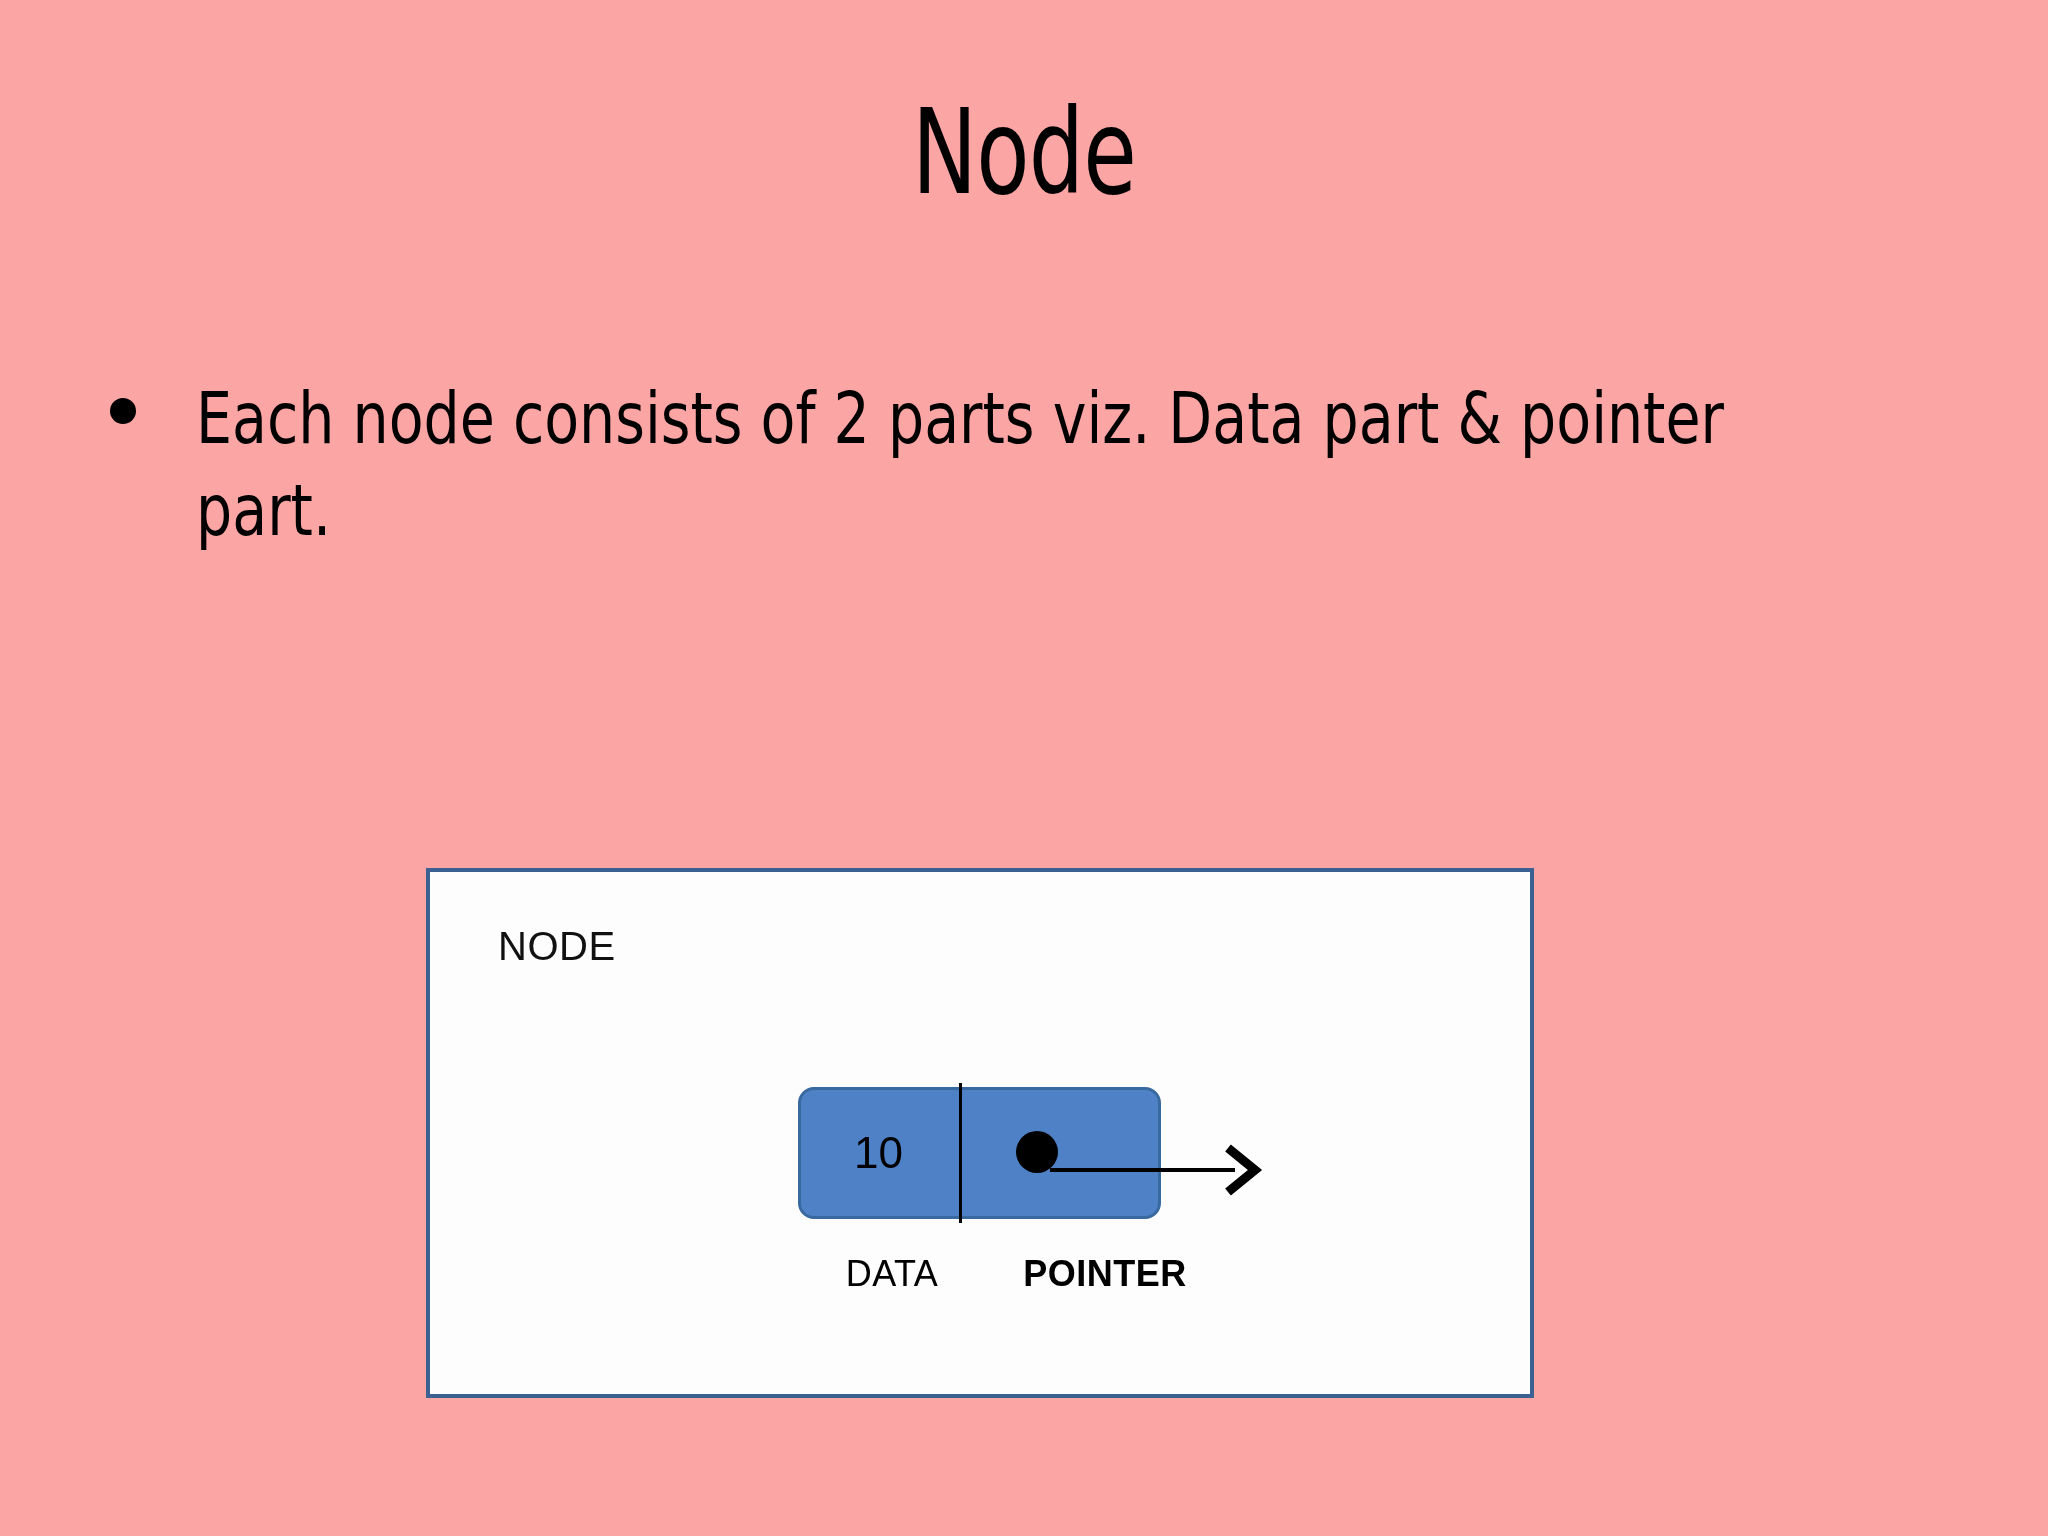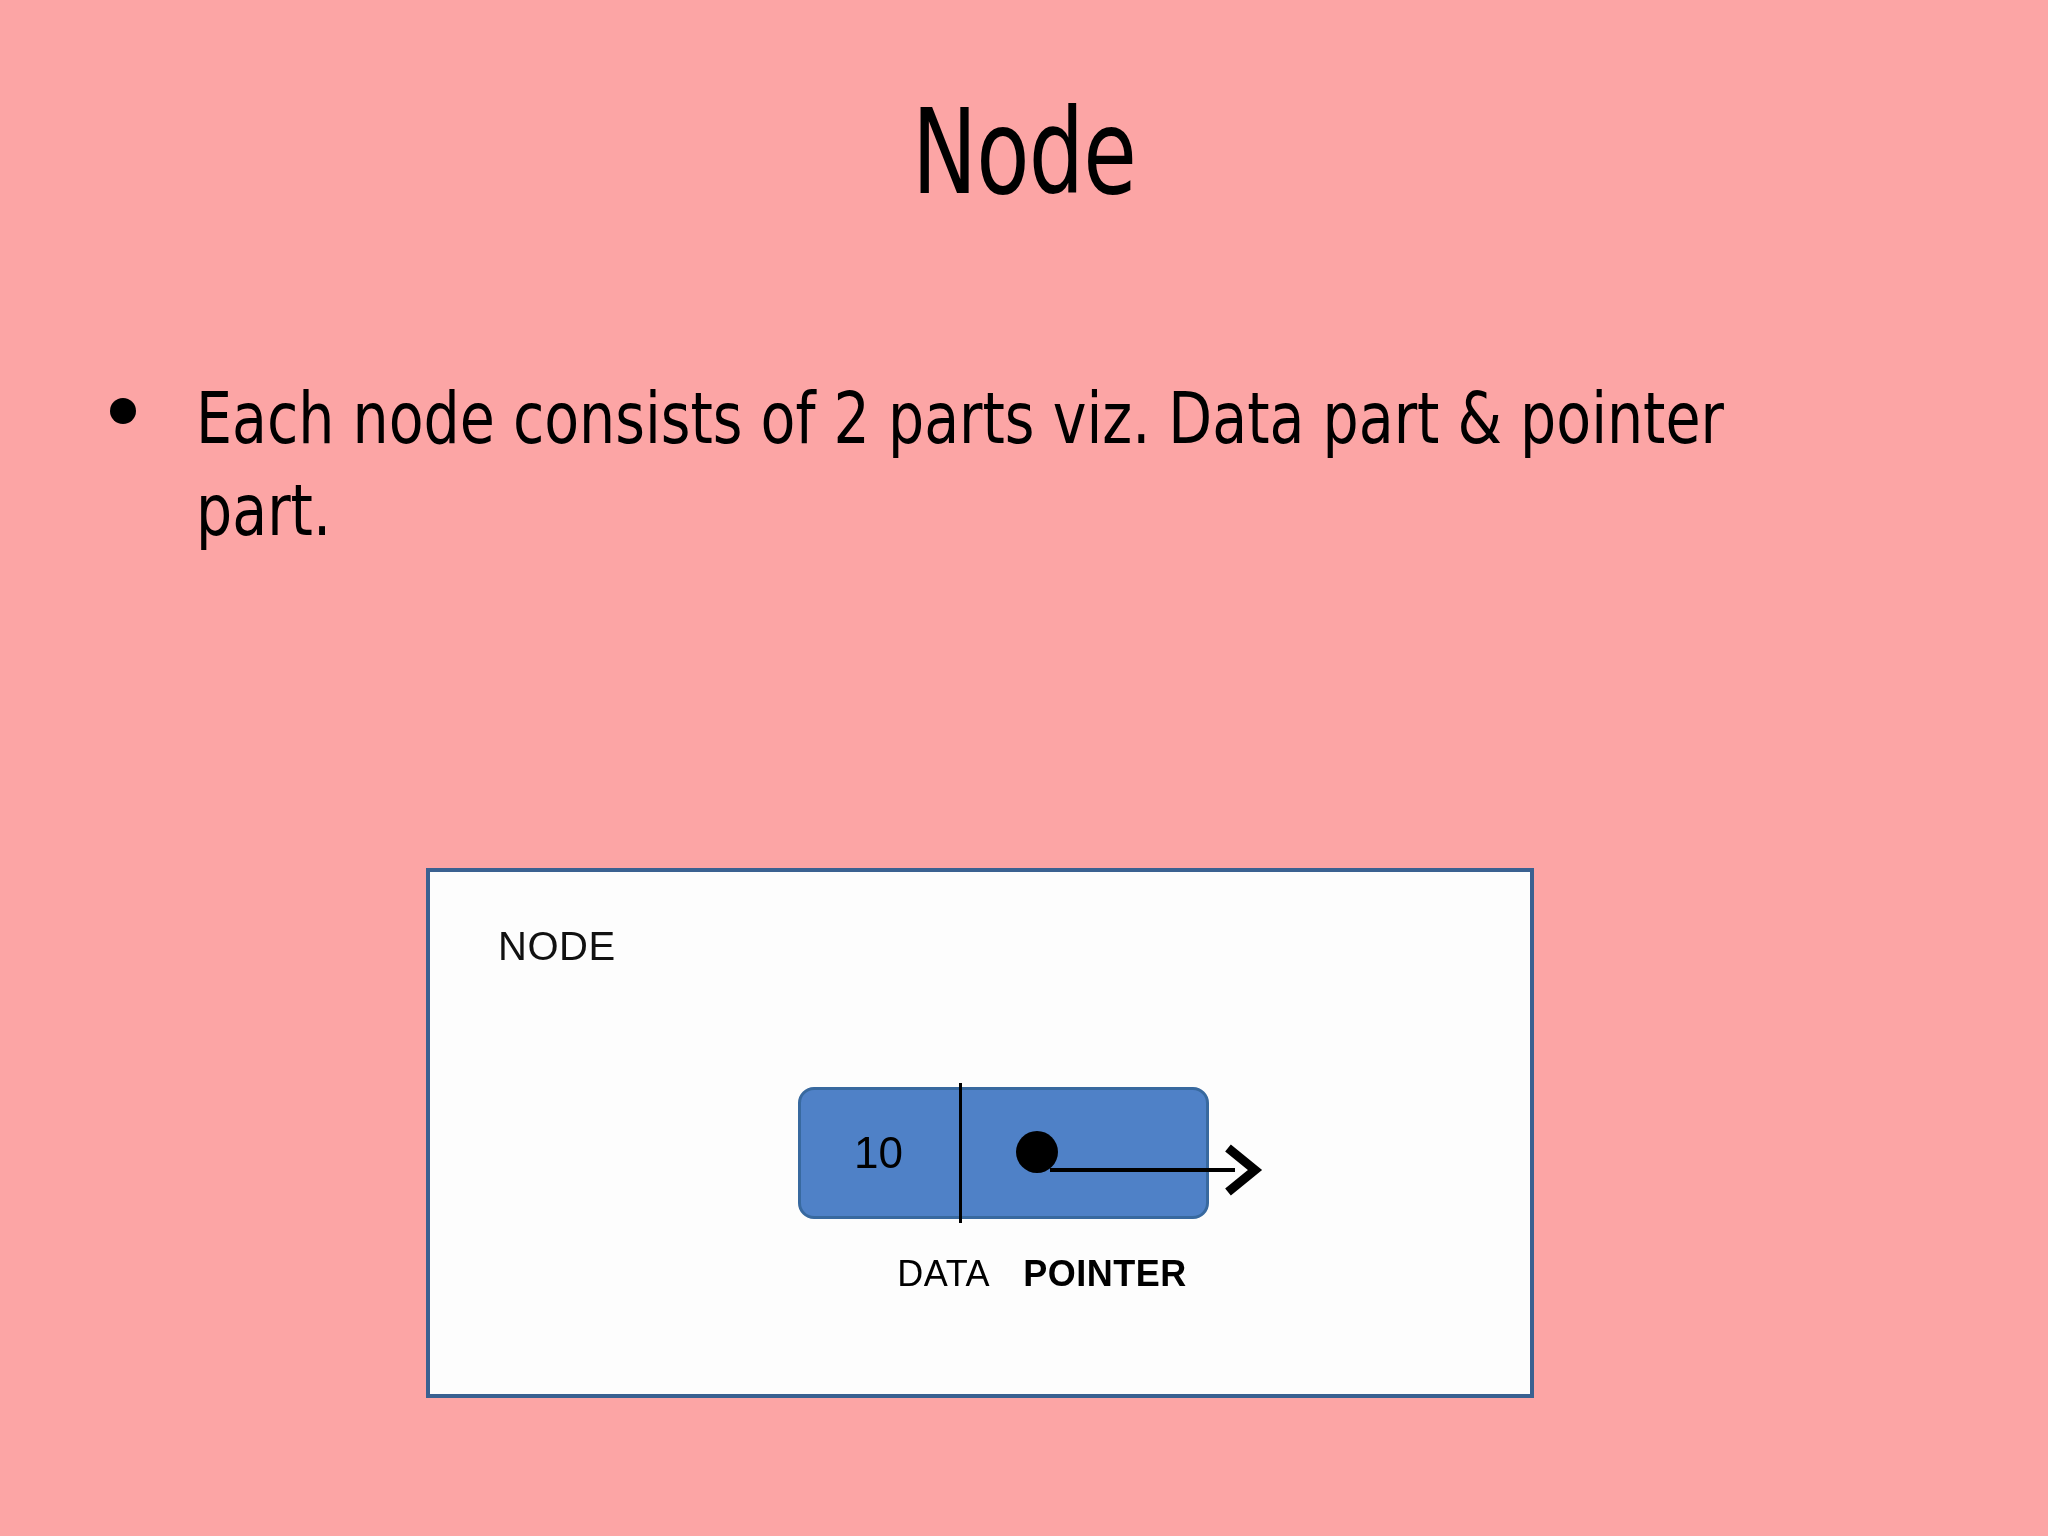--- a/index.html
+++ b/index.html
@@ -98,21 +98,20 @@
     font-family: "Liberation Sans", sans-serif;
   }
 
   
   #node-shape {
     position: absolute;
     left: 368px;
     top: 215px;
     width: 363px;
     height: 132px;
-    padding-left: 48px;
   }
   .node-box {
     position: absolute;
     left: 0; top: 0;
     width: 100%;
     height: 100%;
     box-sizing: border-box;
     background: #4F81C7;
     border: 3px solid #38699F;
     border-radius: 16px;
@@ -160,24 +159,23 @@
   .part-label {
     position: absolute;
     font-size: 36px;
     line-height: 40px;
     letter-spacing: 0.5px;
     color: #000000;
     font-family: "Liberation Sans", sans-serif;
     text-align: center;
   }
   #label-data {
-    left: 340px;
+    left: 352px;
     top: 382px;
     width: 220px;
-    text-align: right;
   }
   #label-pointer {
     left: 545px;
     top: 382px;
     width: 260px;
     font-weight: bold;
   }
 </style>
 </head>
 <body>

